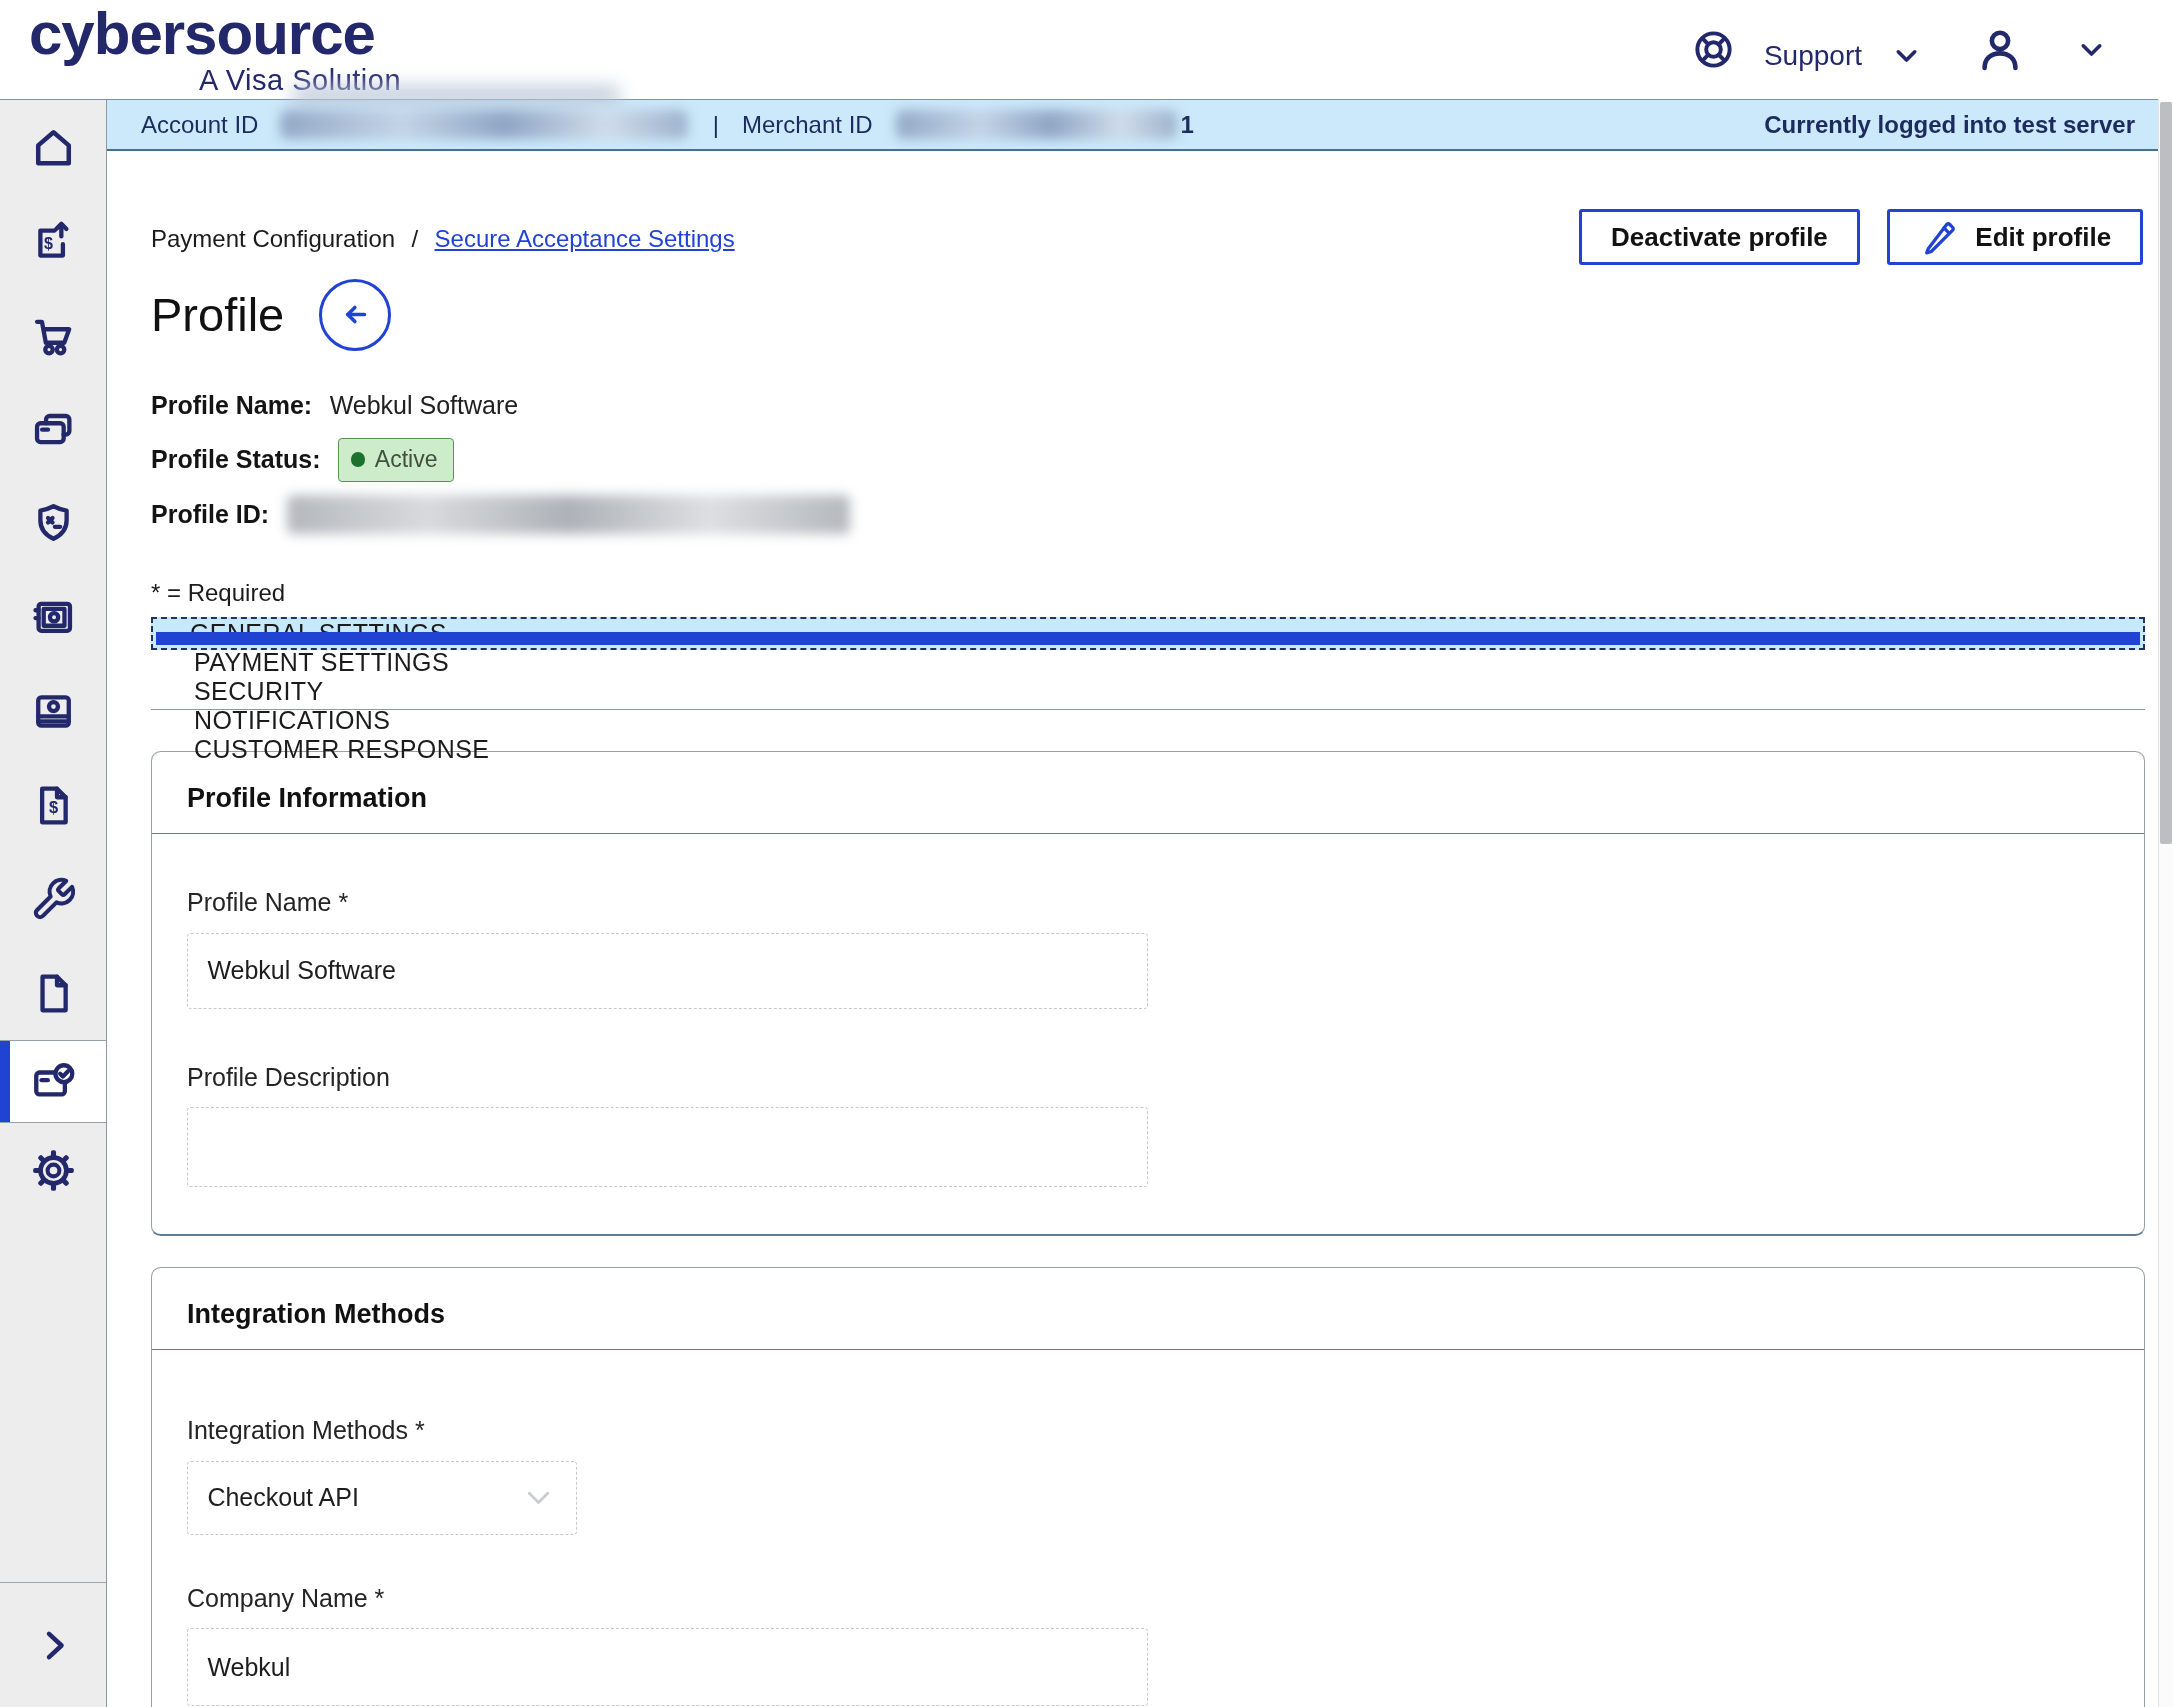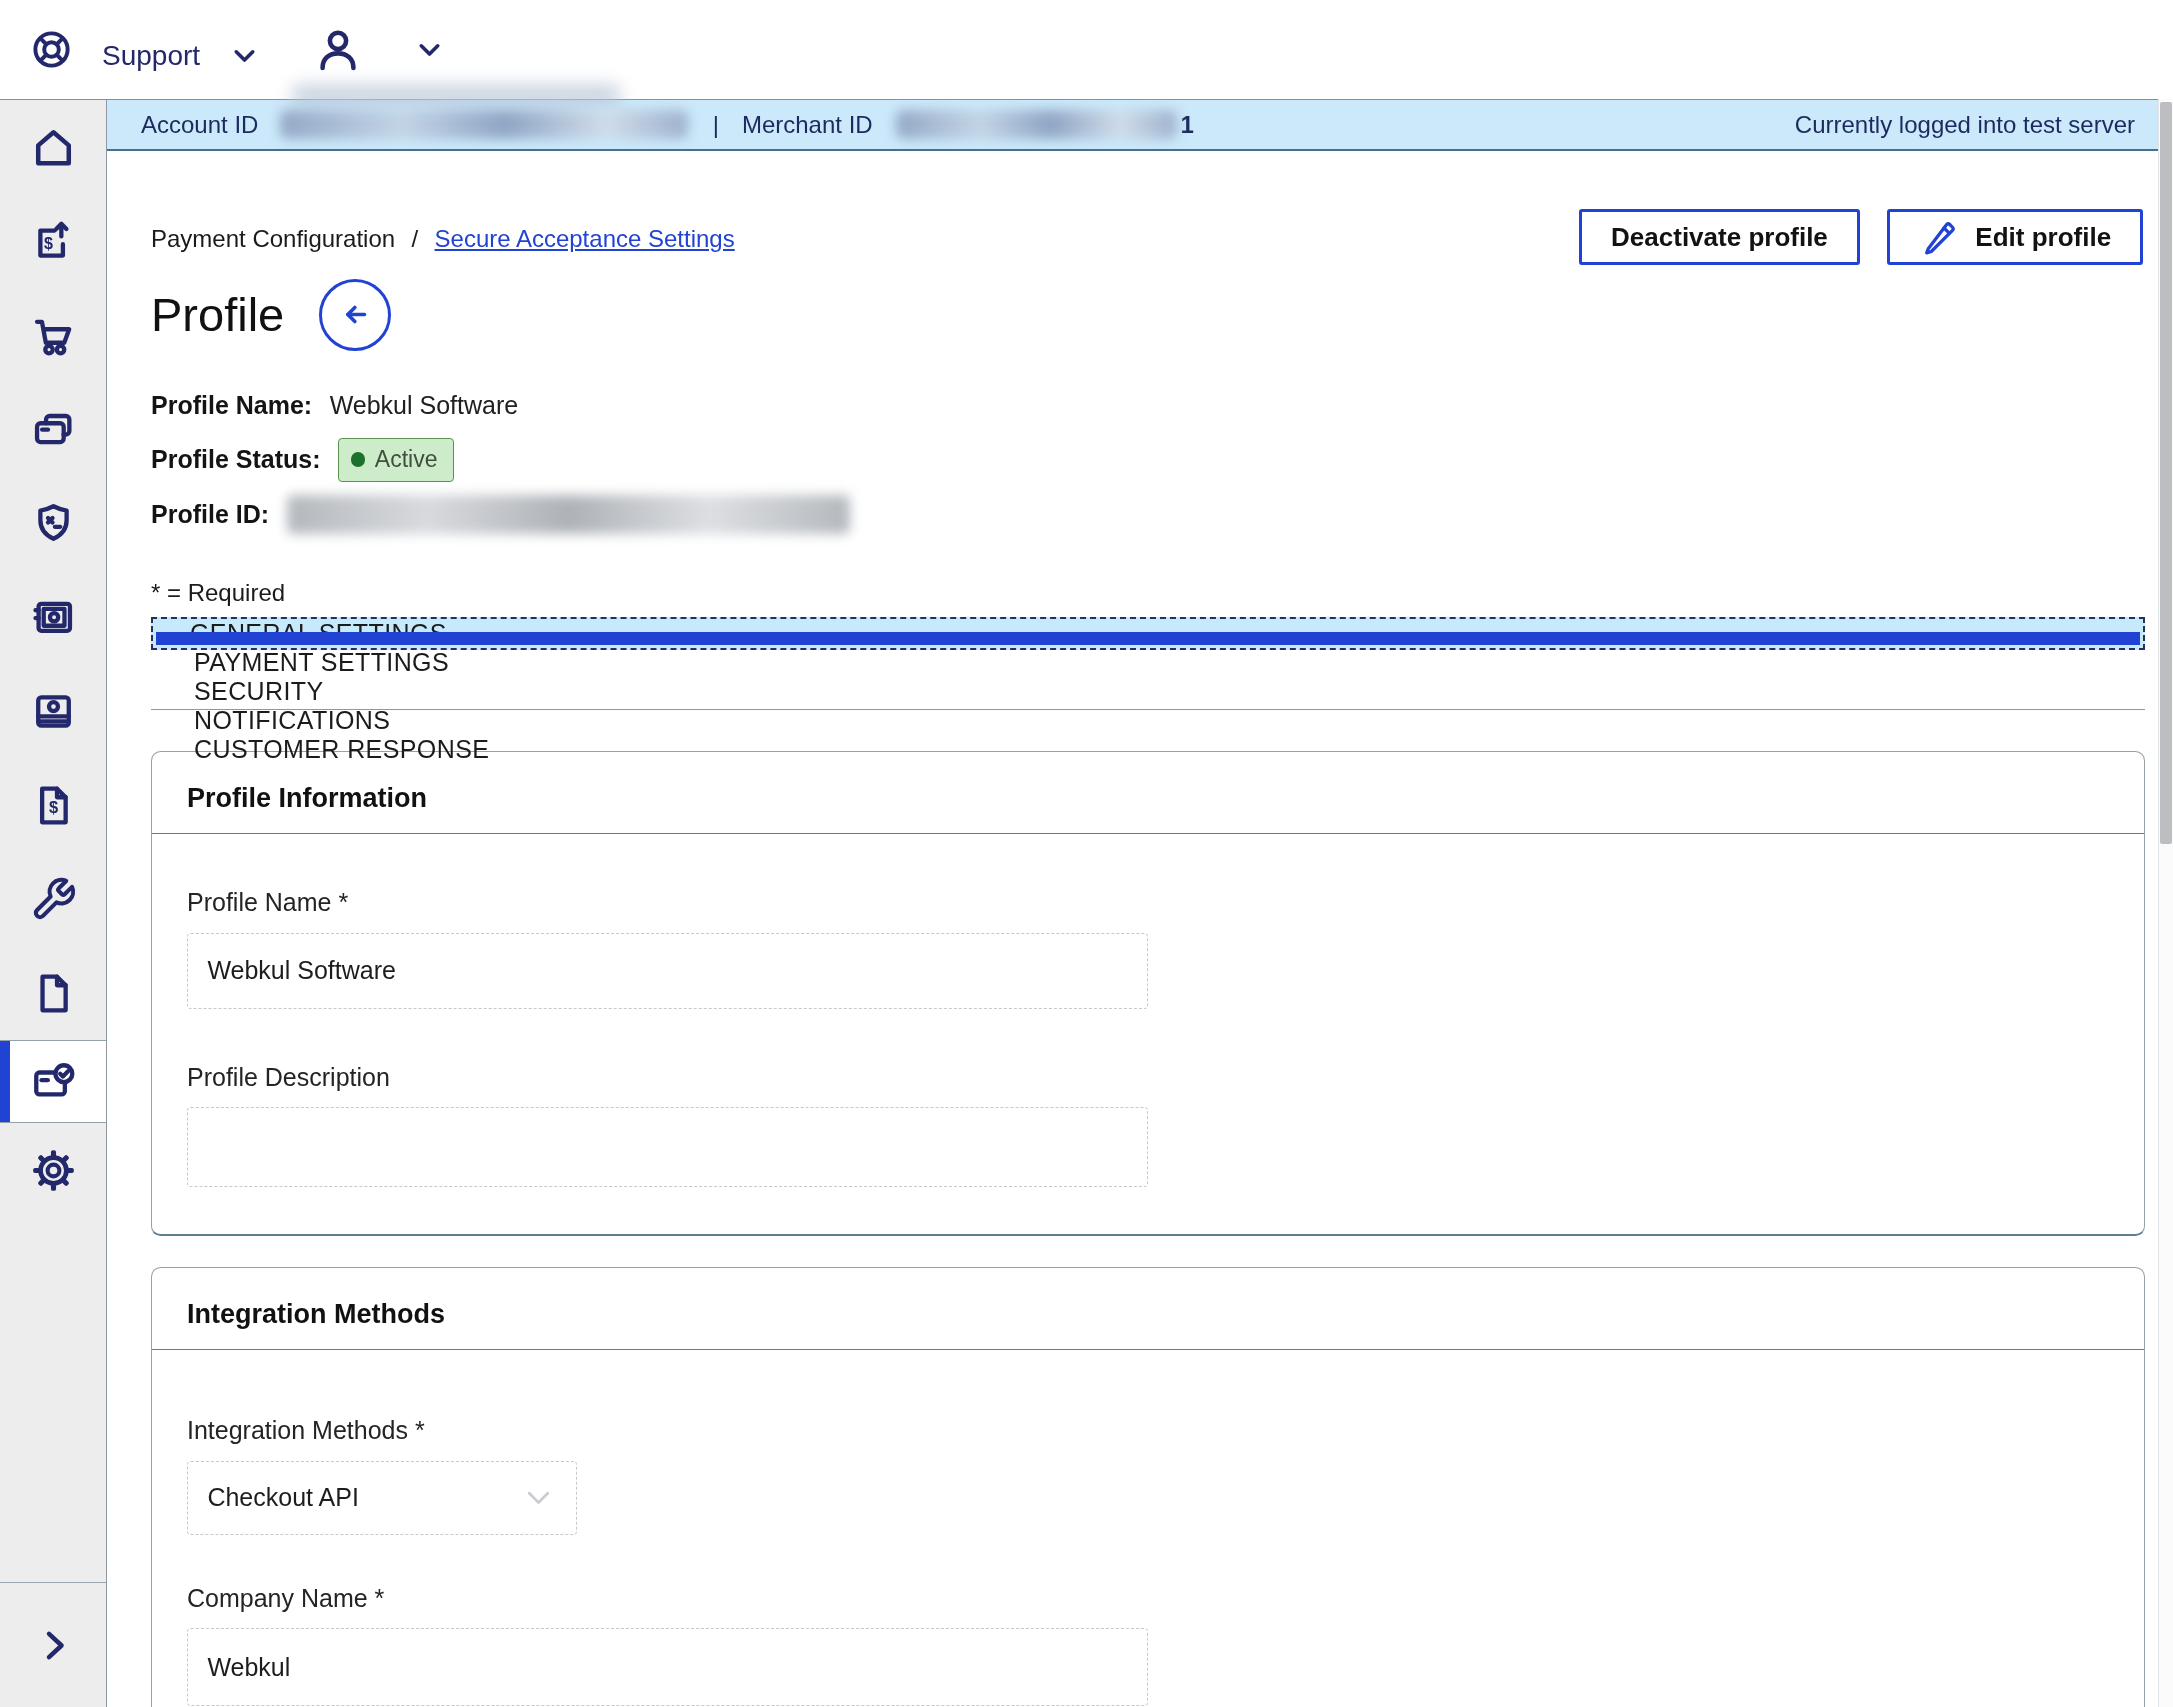--- a/index.html
+++ b/index.html
@@ -41,21 +41,21 @@
     font-size:24px; color:#1c2a5e; }
   .account-bar .grow { flex:1; }
   .bar-label { white-space:nowrap; }
   .blur-chip { height:29px; border-radius:7.8px; filter:blur(5.8px);
     background:linear-gradient(90deg,#93a8c6,#c3d4e6 30%,#8fa5c4 55%,#cfdcea 80%,#9db1cc); }
   .chip-account { width:408px; margin:0 25px 0 21.3px; }
   .chip-merchant { width:281px; margin:0 3.9px 0 23px; }
   .merchant-suffix { font-weight:bold; color:#1c2a5e; }
   .redaction-smear { position:absolute; left:184px; top:-15.5px; width:330px; height:21.3px;
     background:#b9c6d8; filter:blur(8.7px); opacity:.8; border-radius:9.7px; pointer-events:none; }
-  .bar-status { font-weight:normal; white-space:nowrap; }
+  .bar-status { font-weight:bold; white-space:nowrap; }
 
   .content { flex:1; padding:0 29px 0 44px; overflow:hidden; position:relative; }
 
   
   .top-row { display:flex; justify-content:space-between; align-items:flex-start; margin-top:58px; }
   .breadcrumb { font-size:24px; margin-top:15.5px; color:#1b1b1b; }
   .crumb-sep { margin:0 9.7px; }
   .crumb-link { color:#2143d3; text-decoration:underline; cursor:pointer; }
   .actions { display:flex; gap:27px; margin-right:1.9px; }
   .btn { height:56px; background:#fff; border:3.9px solid #2143d3; border-radius:2.9px;
@@ -109,20 +109,24 @@
   
   .scrollbar { position:absolute; right:0; top:99px; bottom:0; width:15.5px; background:#fbfbfc;
     border-left:1px solid #e3e4e6; z-index:5; }
   .scroll-thumb { position:absolute; top:2.9px; left:1px; width:12.6px; height:742px;
     background:#bdbec2; border-radius:1.9px; }
 </style>
 </head>
 <body>
 
 <div class="app-header">
+  <div class="logo">
+    <span class="logo-primary">cybersource</span>
+    <span class="logo-tagline">A Visa Solution</span>
+  </div>
   <div class="header-right">
     <div class="support-group">
       <svg width="45" height="45" viewBox="0 0 24 24" class="icon-navy" stroke-width="2.1">
         <circle cx="12" cy="12" r="8.6"></circle>
           <circle cx="12" cy="12" r="3.9"></circle>
         <line x1="6.1" y1="6.1" x2="9.2" y2="9.2"></line>
           <line x1="17.9" y1="6.1" x2="14.8" y2="9.2"></line>
         <line x1="6.1" y1="17.9" x2="9.2" y2="14.8"></line>
           <line x1="17.9" y1="17.9" x2="14.8" y2="14.8"></line>
       </svg>

